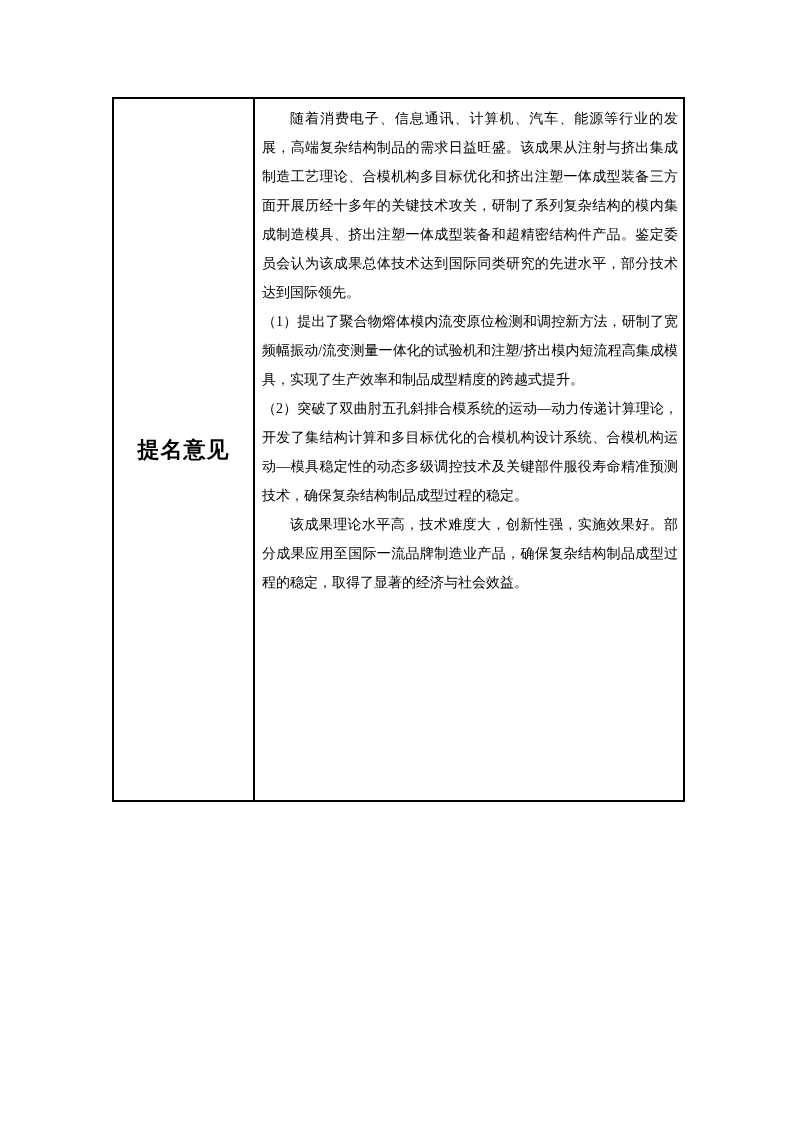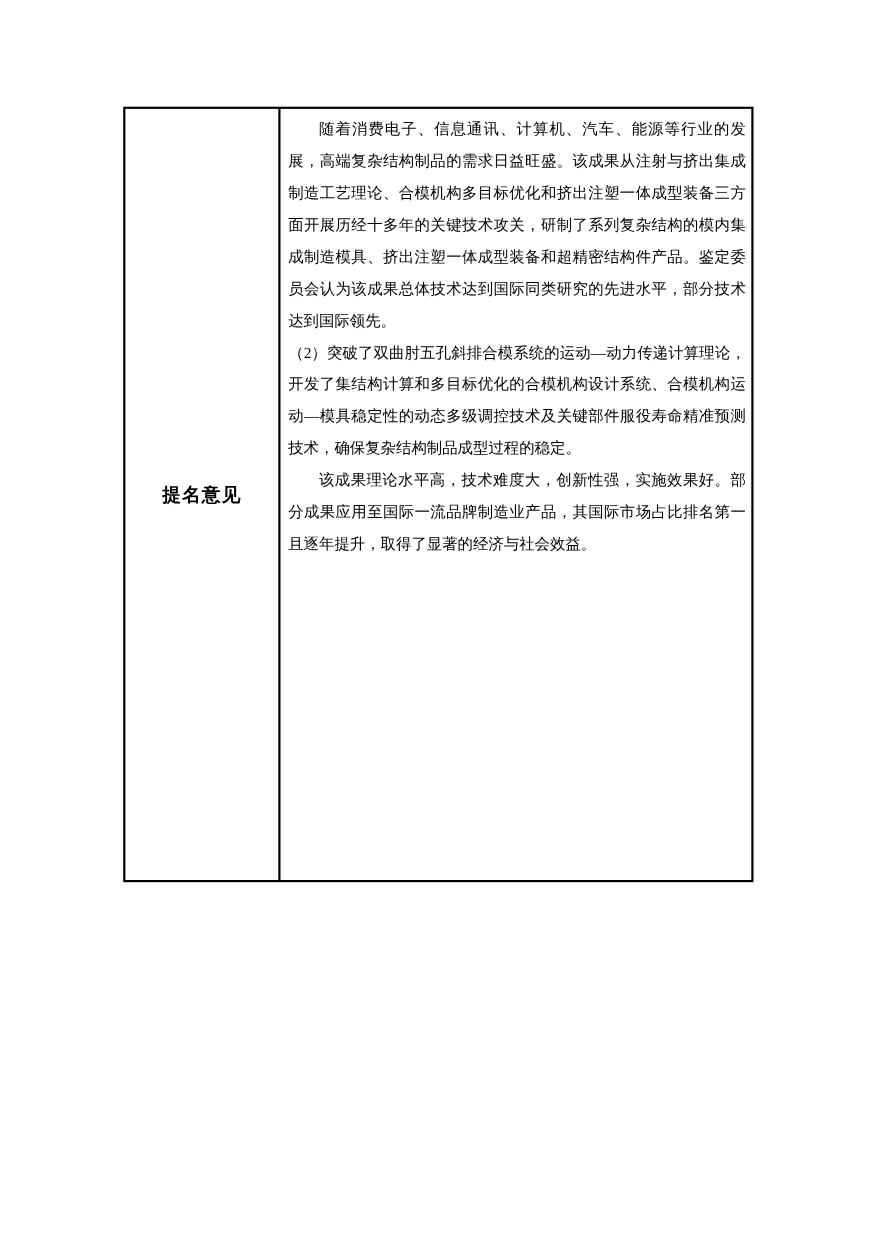--- a/index.html
+++ b/index.html
@@ -36,21 +36,21 @@
     width: 141px;
     flex: 0 0 141px;
     border-right: 2px solid var(--border, #000000);
     display: flex;
     align-items: center;
     justify-content: center;
   }
   .label-text {
     font-family: "Liberation Sans", "DejaVu Sans", sans-serif;
     font-weight: bold;
-    font-size: 17px;
+    font-size: 22px;
     letter-spacing: 1px;
     color: var(--text, #000000);
     white-space: nowrap;
   }
   .content-cell {
     flex: 1 1 auto;
     padding: 5px 5px 0 7px;
     overflow: hidden;
   }
   .para {
@@ -67,18 +67,19 @@
 </head>
 <body>
 
 <div class="page">
   <div class="doc-table">
     <div class="label-cell">
       <span class="label-text">提名意见</span>
     </div>
     <div class="content-cell">
       <p class="para indent">随着消费电子、信息通讯、计算机、汽车、能源等行业的发展，高端复杂结构制品的需求日益旺盛。该成果从注射与挤出集成制造工艺理论、合模机构多目标优化和挤出注塑一体成型装备三方面开展历经十多年的关键技术攻关，研制了系列复杂结构的模内集成制造模具、挤出注塑一体成型装备和超精密结构件产品。鉴定委员会认为该成果总体技术达到国际同类研究的先进水平，部分技术达到国际领先。</p>
+      <p class="para">（1）提出了聚合物熔体模内流变原位检测和调控新方法，研制了宽频幅振动/流变测量一体化的试验机和注塑/挤出模内短流程高集成模具，实现了生产效率和制品成型精度的跨越式提升。</p>
       <p class="para">（2）突破了双曲肘五孔斜排合模系统的运动—动力传递计算理论，开发了集结构计算和多目标优化的合模机构设计系统、合模机构运动—模具稳定性的动态多级调控技术及关键部件服役寿命精准预测技术，确保复杂结构制品成型过程的稳定。</p>
-      <p class="para indent">该成果理论水平高，技术难度大，创新性强，实施效果好。部分成果应用至国际一流品牌制造业产品，其国际市场占比排名第一且逐年提升，取得了显著的经济与社会效益。</p>
+      <p class="para indent">该成果理论水平高，技术难度大，创新性强，实施效果好。部分成果应用至国际一流品牌制造业产品，确保复杂结构制品成型过程的稳定，取得了显著的经济与社会效益。</p>
 
     </div>
   </div>
 </div>
 
 </body></html>

